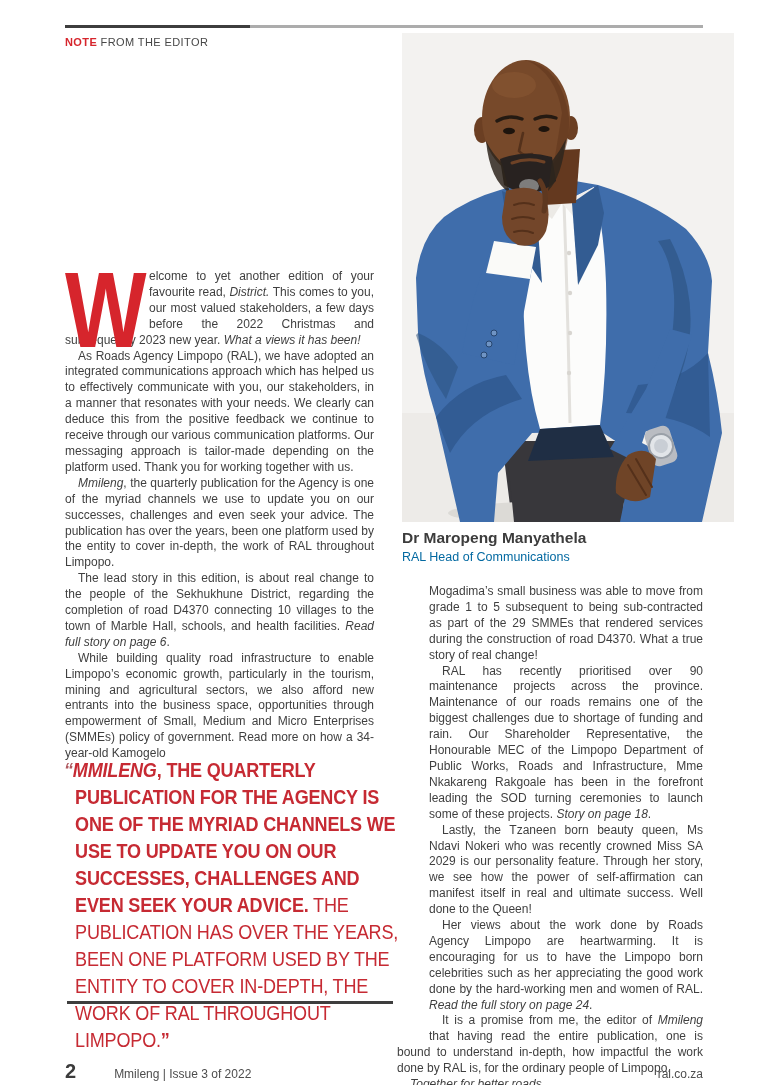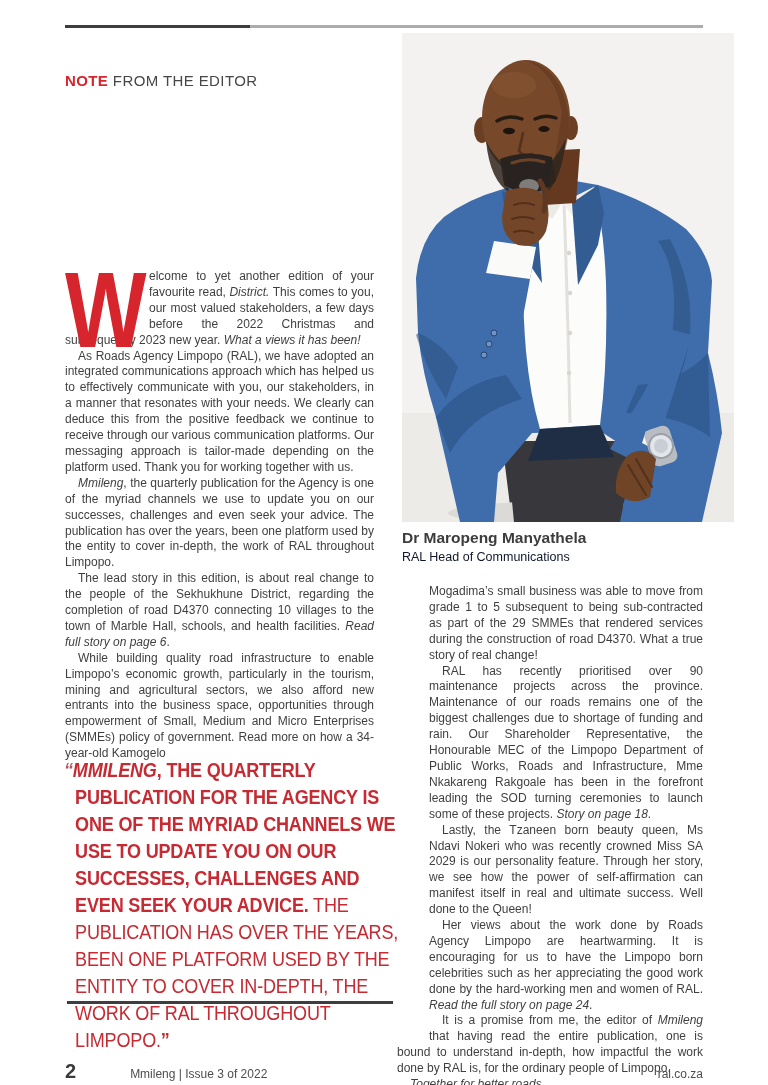--- a/index.html
+++ b/index.html
@@ -2,35 +2,35 @@
 <html><head>
 <meta charset="utf-8">
 <style>
   html,body{margin:0;padding:0;background:#ffffff;}
   .page{position:relative;width:768px;height:1085px;background:#ffffff;
         font-family:"Liberation Sans",sans-serif;overflow:hidden;margin:0 auto;}
 
   .top-rule{position:absolute;left:65px;top:25px;width:638px;height:3px;
             background:linear-gradient(to right,#3d3d3d 0 29%,#acacac 29%);}
 
-  .kicker{position:absolute;left:65px;top:36px;font-size:15px;letter-spacing:.4px;color:#474747;margin-top:36px;}
+  .kicker{position:absolute;left:65px;top:36px;font-size:11px;letter-spacing:.4px;color:#474747;}
   .kicker-hl{color:#d6252c;font-weight:700;}
 
   .headline{position:absolute;left:64px;top:134px;margin:0;}
   .hl1{display:block;font-size:47px;line-height:1.02;font-weight:700;color:#d6252c;
        letter-spacing:-1px;transform:scaleX(.84);transform-origin:0 50%;white-space:nowrap;}
   .hl2{display:block;font-size:40px;line-height:1.05;font-weight:700;color:#1d1d1d;
        letter-spacing:-.5px;transform:scaleX(.8);transform-origin:0 50%;white-space:nowrap;margin-top:3px;}
 
   .photo{position:absolute;left:402px;top:33px;width:332px;height:489px;}
   .photo svg{display:block;width:100%;height:100%;}
 
   .caption{position:absolute;left:402px;top:529px;width:332px;color:#3c3c3c;}
   .caption-name{font-size:15.5px;font-weight:700;}
-  .caption-role{font-size:12.5px;margin-top:3px;color:#0f172a;}
+  .caption-role{font-size:12.5px;margin-top:3px;color:#0369a1;}
 
   .body-col{font-size:12px;line-height:15.9px;color:#3f3f3f;text-align:justify;}
   .body-col p{margin:0;text-indent:13px;}
   .body-col p.no-indent{text-indent:0;}
   .col-left{position:absolute;left:65px;top:269px;width:309px;}
   .col-right{position:absolute;left:397px;top:584px;width:306px;}
 
   .dropcap{float:left;width:84px;height:62px;font-size:108px;line-height:82px;
            font-weight:700;color:#d6252c;transform:scaleX(.8);transform-origin:0 0;}
 
@@ -42,21 +42,21 @@
          letter-spacing:-.2px;padding-left:12px;text-indent:-12px;}
   .q-open{font-style:italic;color:#b05a60;}
   .it{font-style:italic;}
   .bd{font-weight:700;}
   .lt{font-weight:400;}
 
   .quote-rule{position:absolute;left:67px;top:1001px;width:326px;height:3px;background:#3e3e3e;}
 
   .footer{position:absolute;left:65px;top:1031px;width:638px;display:flex;align-items:baseline;color:#4d4d4d;}
   .footer-page{font-size:20px;font-weight:700;color:#3b3b3b;}
-  .footer-issue{font-size:12px;margin-left:54px;}
+  .footer-issue{font-size:12px;margin-left:38px;}
   .footer-site{font-size:12px;margin-left:auto;margin-top:36px;}
 </style>
 </head>
 <body>
 
 <div class="page">
 
   <div class="top-rule"></div>
 
   <div class="kicker">

